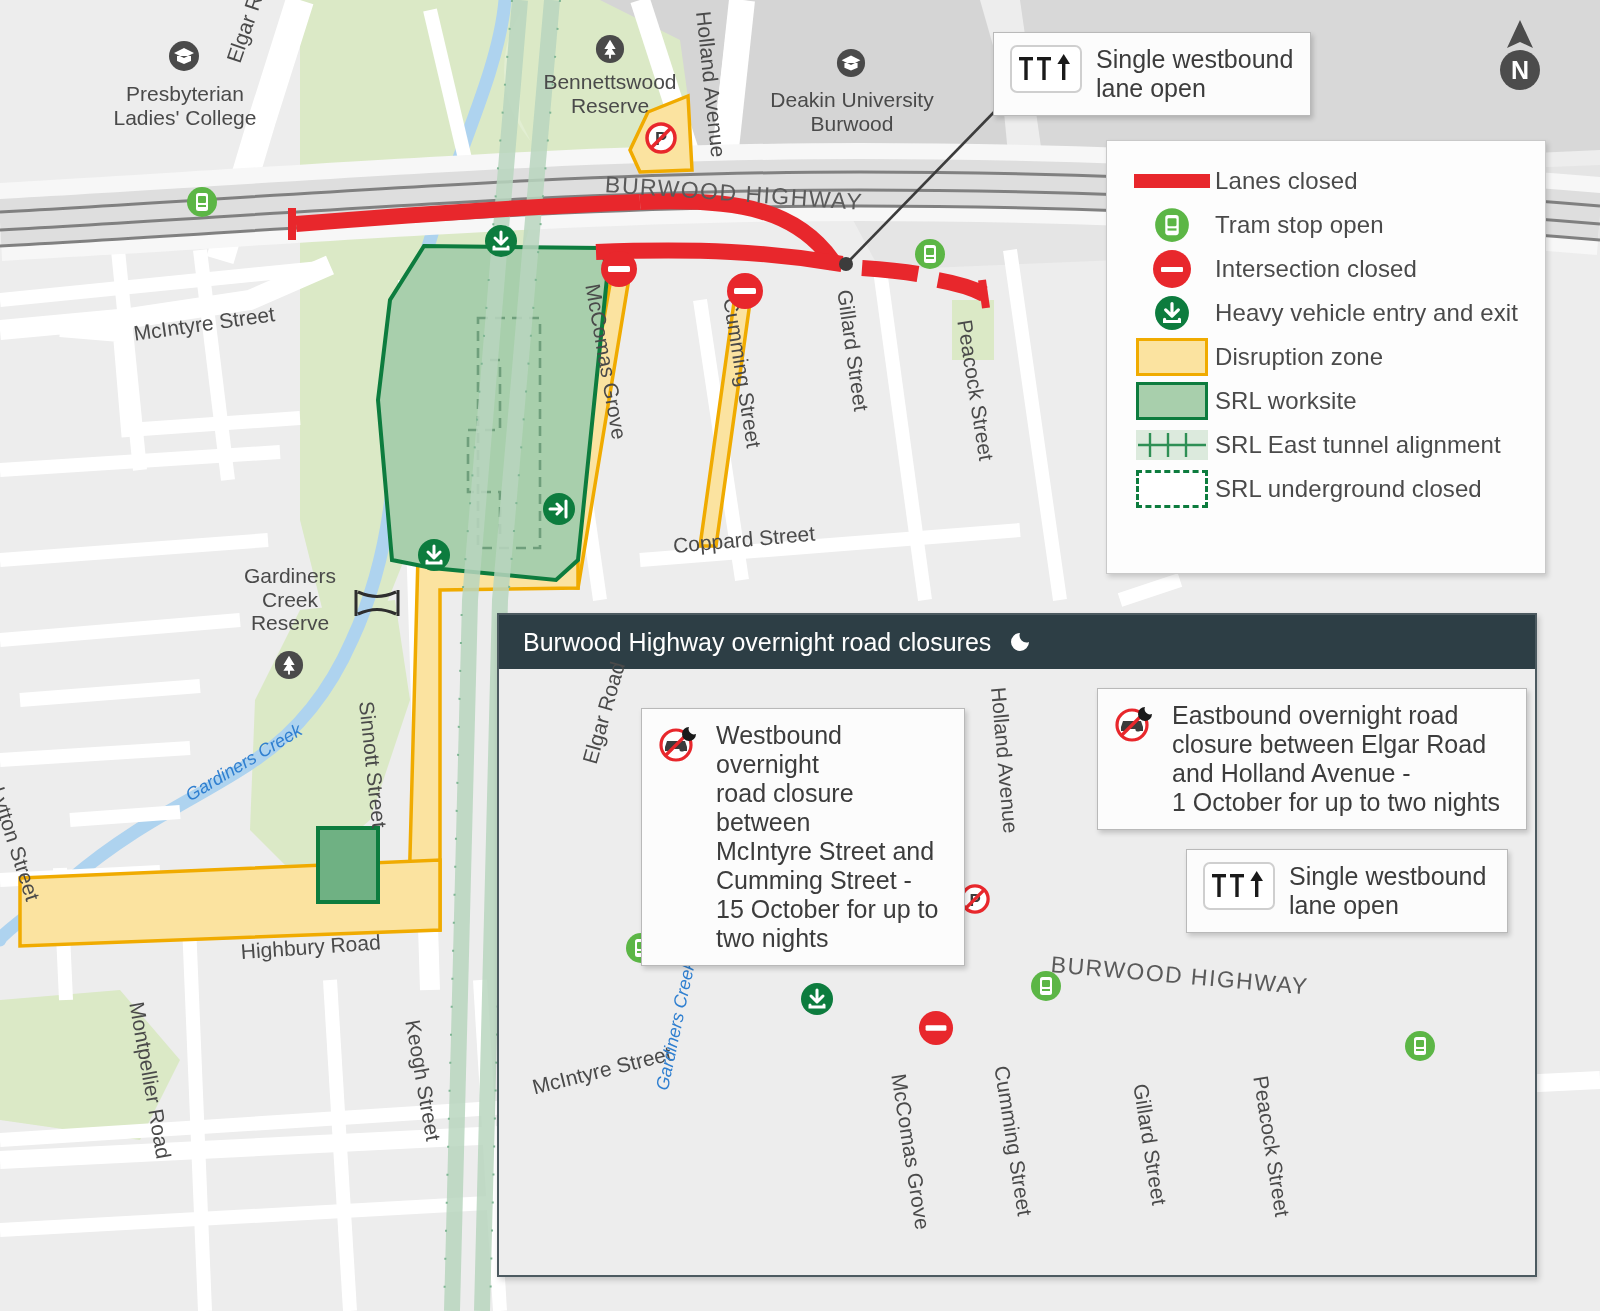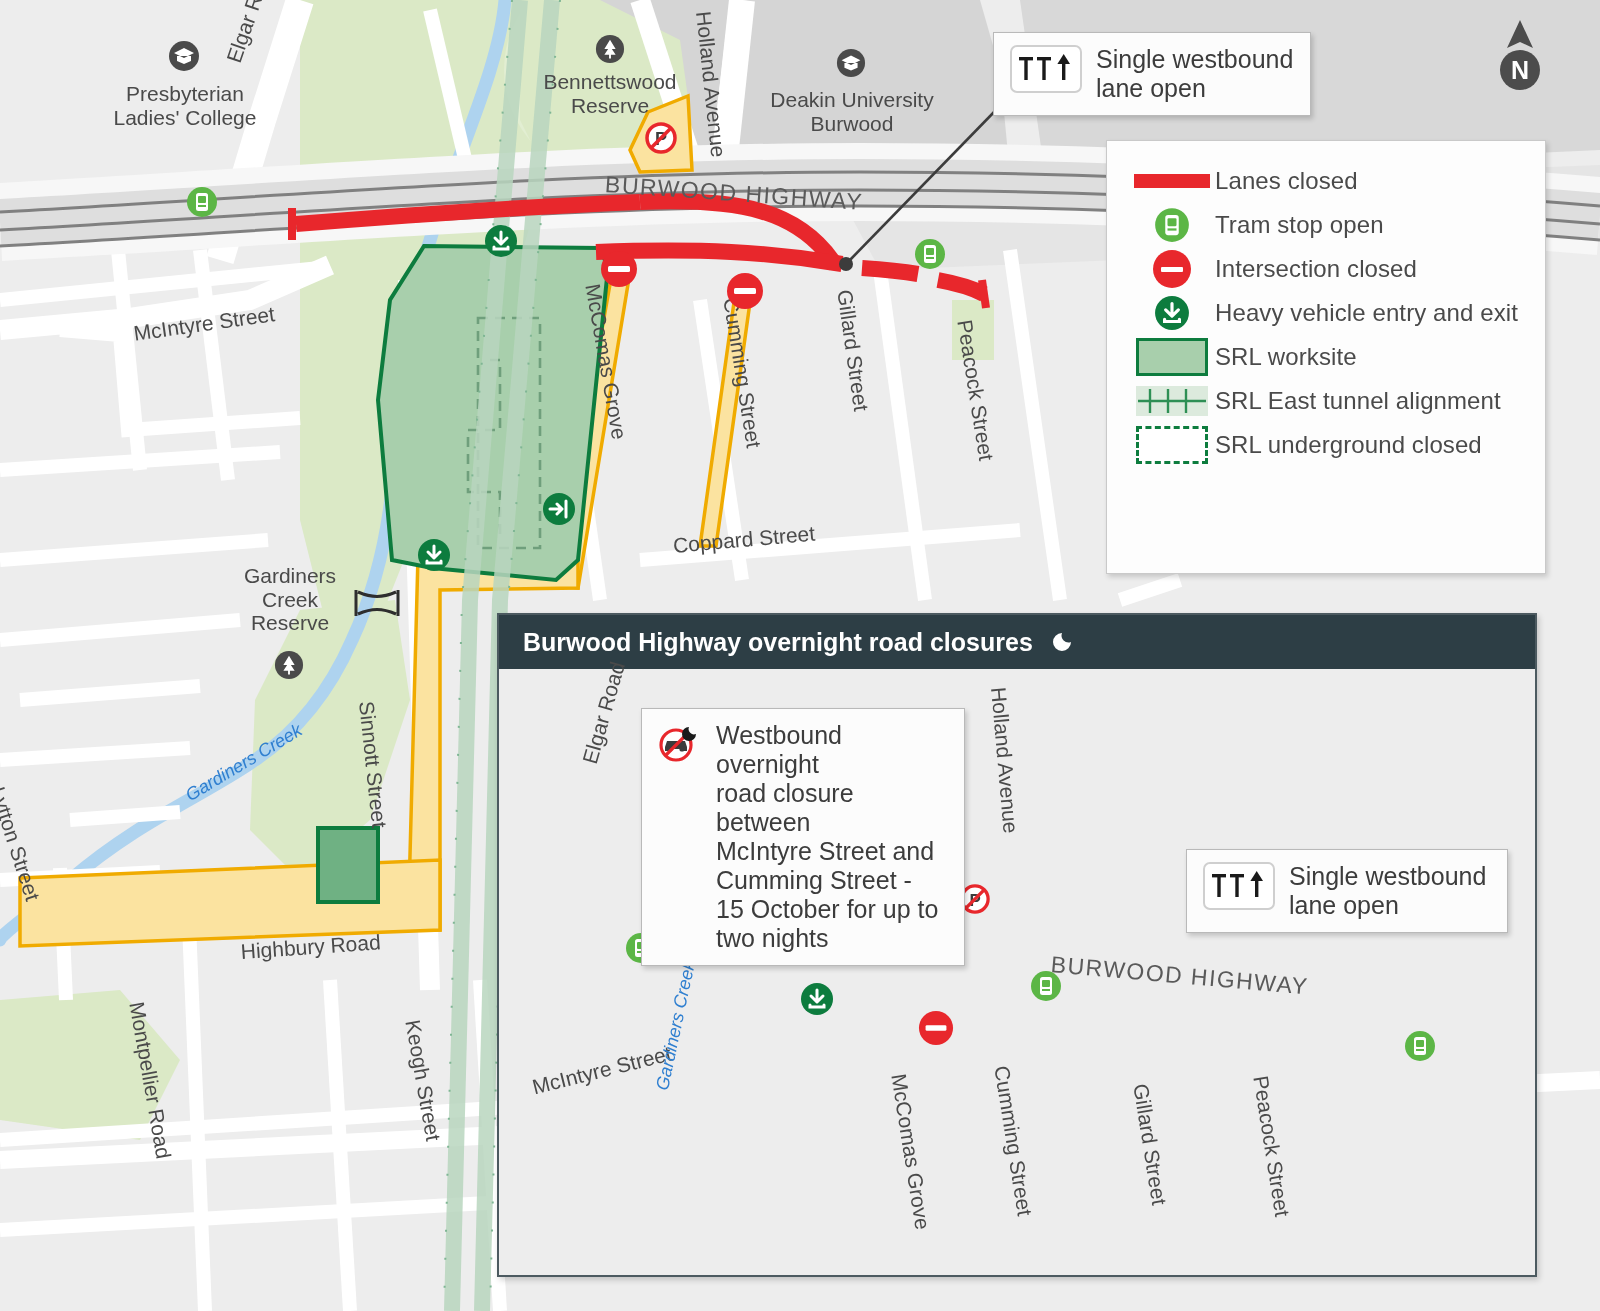--- a/index.html
+++ b/index.html
@@ -94,21 +94,21 @@
     border: 2px solid #4c5a60;
     background: #ededed;
     overflow: hidden;
     box-shadow: 2px 3px 6px rgba(0,0,0,.18);
   }
   #inset-header {
     position: absolute; left: 0; top: 0; right: 0; height: 54px;
     background: #2d3e45;
     display: flex; align-items: center; padding-left: 24px; gap: 10px;
   }
-  #inset-header .h1 { color: #fff; font-size: 25px; font-weight: bold; }
+  #inset-header .h1 { color: #fff; font-size: 25px; font-weight: normal; }
   #inset-header .h2 { color: #f0f0f0; font-size: 24px; }
   #inset-body { position: absolute; left: 0; top: 54px; right: 0; bottom: 0; overflow: hidden; background:#ededed; }
 
   
   #north { position: absolute; left: 1492px; top: 18px; width: 56px; height: 74px; }
 </style>
 </head>
 <body>
 
 <div id="root">
@@ -438,20 +438,26 @@
       <div class="lg-key">
         <svg width="36" height="36" viewBox="0 0 34 34">
           <circle cx="17" cy="17" r="16" fill="#0d7c3e"></circle>
           <path d="M17,8 L17,18 M11,14 L17,20 L23,14" stroke="#fff" stroke-width="3" fill="none" stroke-linecap="round" stroke-linejoin="round"></path>
           <path d="M10,23 L10,25 L24,25 L24,23" stroke="#fff" stroke-width="3" fill="none" stroke-linecap="round"></path>
         </svg>
       </div>
       <div class="lg-txt">Heavy vehicle entry and exit</div>
     </div>
 
+    <div class="lg-row">
+      <div class="lg-key">
+          <span class="k-swatch"></span>
+        </div>
+      <div class="lg-txt">Disruption zone</div>
+    </div>
 
     <div class="lg-row">
       <div class="lg-key">
           <span class="k-swatch srl"></span>
         </div>
       <div class="lg-txt">SRL worksite</div>
     </div>
 
     <div class="lg-row">
       <div class="lg-key">
@@ -559,20 +565,34 @@
       <path d="M38,10 A7,7 0 1 1 31,3 A5.4,5.4 0 0 0 38,10 Z" fill="#1a1a1a"></path>
     </svg>
     <div class="ctext">Westbound overnight
 road closure between
 McIntyre Street and
 Cumming Street -
 15 October for up to
 two nights</div>
   </div>
 
+  <div class="callout" style="left:1097px; top:688px; width:430px;">
+    <svg width="44" height="40" viewBox="0 0 44 40" style="flex:0 0 auto;margin-top:3px">
+      <circle cx="18" cy="21" r="15" fill="#fff" stroke="#e8272c" stroke-width="3.2"></circle>
+      <path d="M7,23 L9,17 L27,17 L29,23 L29,27 L25,27 L25,25 L11,25 L11,27 L7,27 Z" fill="#3c3c3c"></path>
+      <circle cx="12" cy="25" r="2.6" fill="#3c3c3c"></circle>
+      <circle cx="24" cy="25" r="2.6" fill="#3c3c3c"></circle>
+      <line x1="7.5" y1="31.5" x2="28.5" y2="10.5" stroke="#e8272c" stroke-width="3.2"></line>
+      <path d="M38,10 A7,7 0 1 1 31,3 A5.4,5.4 0 0 0 38,10 Z" fill="#1a1a1a"></path>
+    </svg>
+    <div class="ctext">Eastbound overnight road
+closure between Elgar Road
+and Holland Avenue -
+1 October for up to two nights</div>
+  </div>
 
   <div class="callout" style="left:1186px; top:849px; width:322px;">
     <div class="lanebox">
       <svg width="60" height="36" viewBox="0 0 60 36">
         <g fill="#1a1a1a">
           <rect x="3" y="6" width="14" height="3.4"></rect>
             <rect x="8.3" y="9" width="3.4" height="20"></rect>
           <rect x="21" y="6" width="14" height="3.4"></rect>
             <rect x="26.3" y="9" width="3.4" height="20"></rect>
           <rect x="46" y="12" width="3.4" height="17"></rect>

